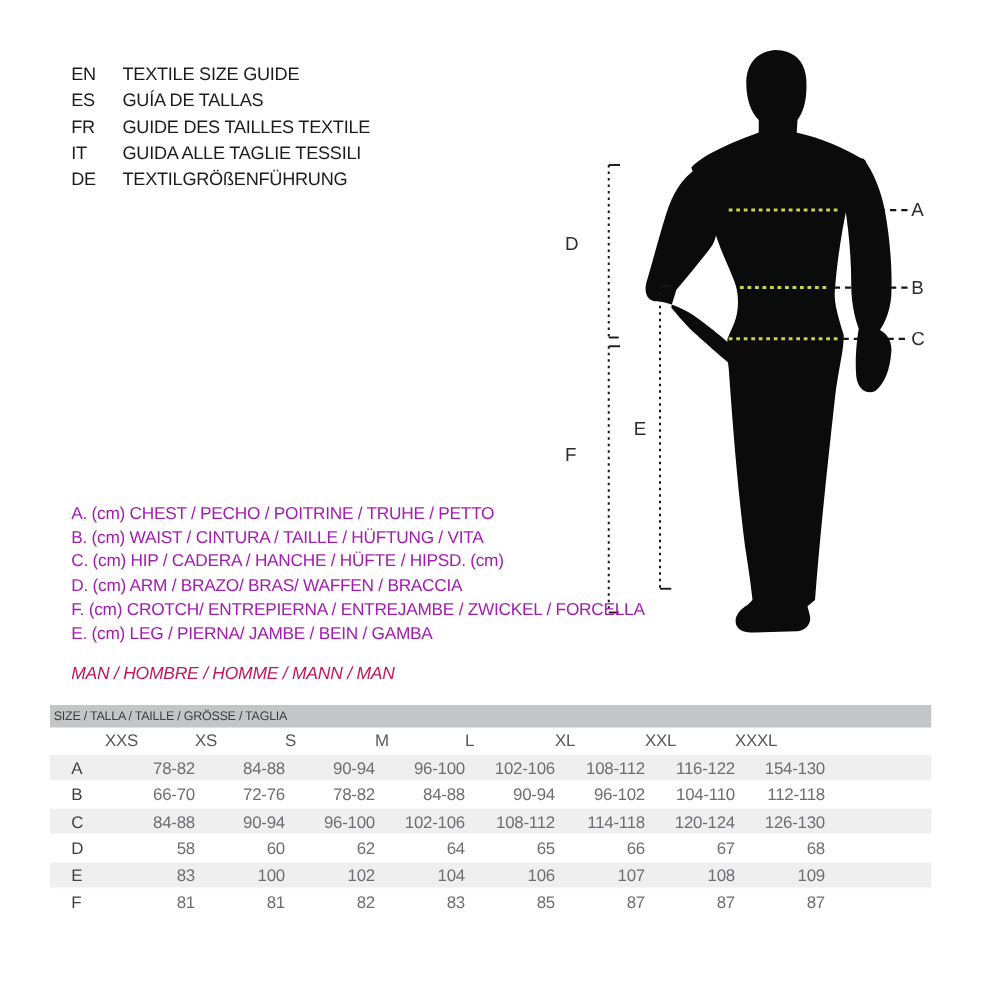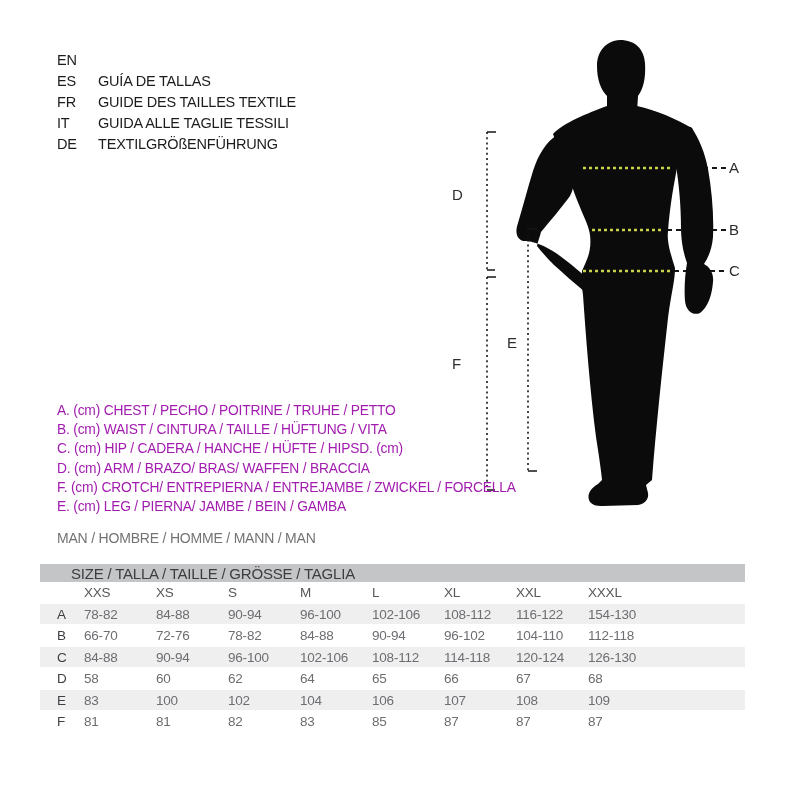--- a/index.html
+++ b/index.html
@@ -10,44 +10,45 @@
   }
   
   .lang-block{position:absolute;left:57px;top:50px;font-size:14.5px;line-height:21px;color:#1c1c1e;}
   .lang-row{display:flex;}
   .lang-code{width:41px;flex:0 0 41px;}
   
   .figure-svg{position:absolute;left:0;top:0;}
   .marker-label{font-size:15px;fill:#2d2d2f;font-family:"Liberation Sans","DejaVu Sans",sans-serif;}
   
   .legend{position:absolute;left:57px;top:401px;font-size:13.8px;line-height:19.2px;color:#a21caf;}
-  .gender-line{position:absolute;left:57px;top:530px;font-size:14px;color:#737373;}
+  .gender-line{position:absolute;left:57px;top:530px;font-size:14px;color:#be185d;font-style:italic;}
   
   .size-table{
     position:absolute;left:40px;top:564px;width:705px;border-collapse:collapse;table-layout:fixed;
     font-size:13.5px;color:#6d6e71;
   }
   .size-table th,.size-table td{font-weight:400;padding:0;}
   .bar-row th{
     background:#c4c5c7;color:#3c3d40;text-align:left;height:18px;
-    padding-left:31px;font-size:15px;
+    padding-left:3px;font-size:10px;
   }
   .sizes-row th{height:20px;text-align:left;color:#56575a;}
-  .size-table tbody td{height:20px;text-align:left;}
+  .size-table tbody td{height:20px;text-align:right;}
   .size-table td.rowlabel{text-align:left;padding-left:17px;color:#3f4043;}
   .size-table tr.alt td{background:#efeff0;border-top:2px solid #fff;border-bottom:1px solid #fff;}
 </style>
 </head>
 <body>
 
 <div class="page">
 
   <section class="lang-block">
     <div class="lang-row">
       <span class="lang-code">EN</span>
+      <span>TEXTILE SIZE GUIDE</span>
     </div>
     <div class="lang-row">
       <span class="lang-code">ES</span>
       <span>GUÍA DE TALLAS</span>
     </div>
     <div class="lang-row">
       <span class="lang-code">FR</span>
       <span>GUIDE DES TAILLES TEXTILE</span>
     </div>
     <div class="lang-row">

